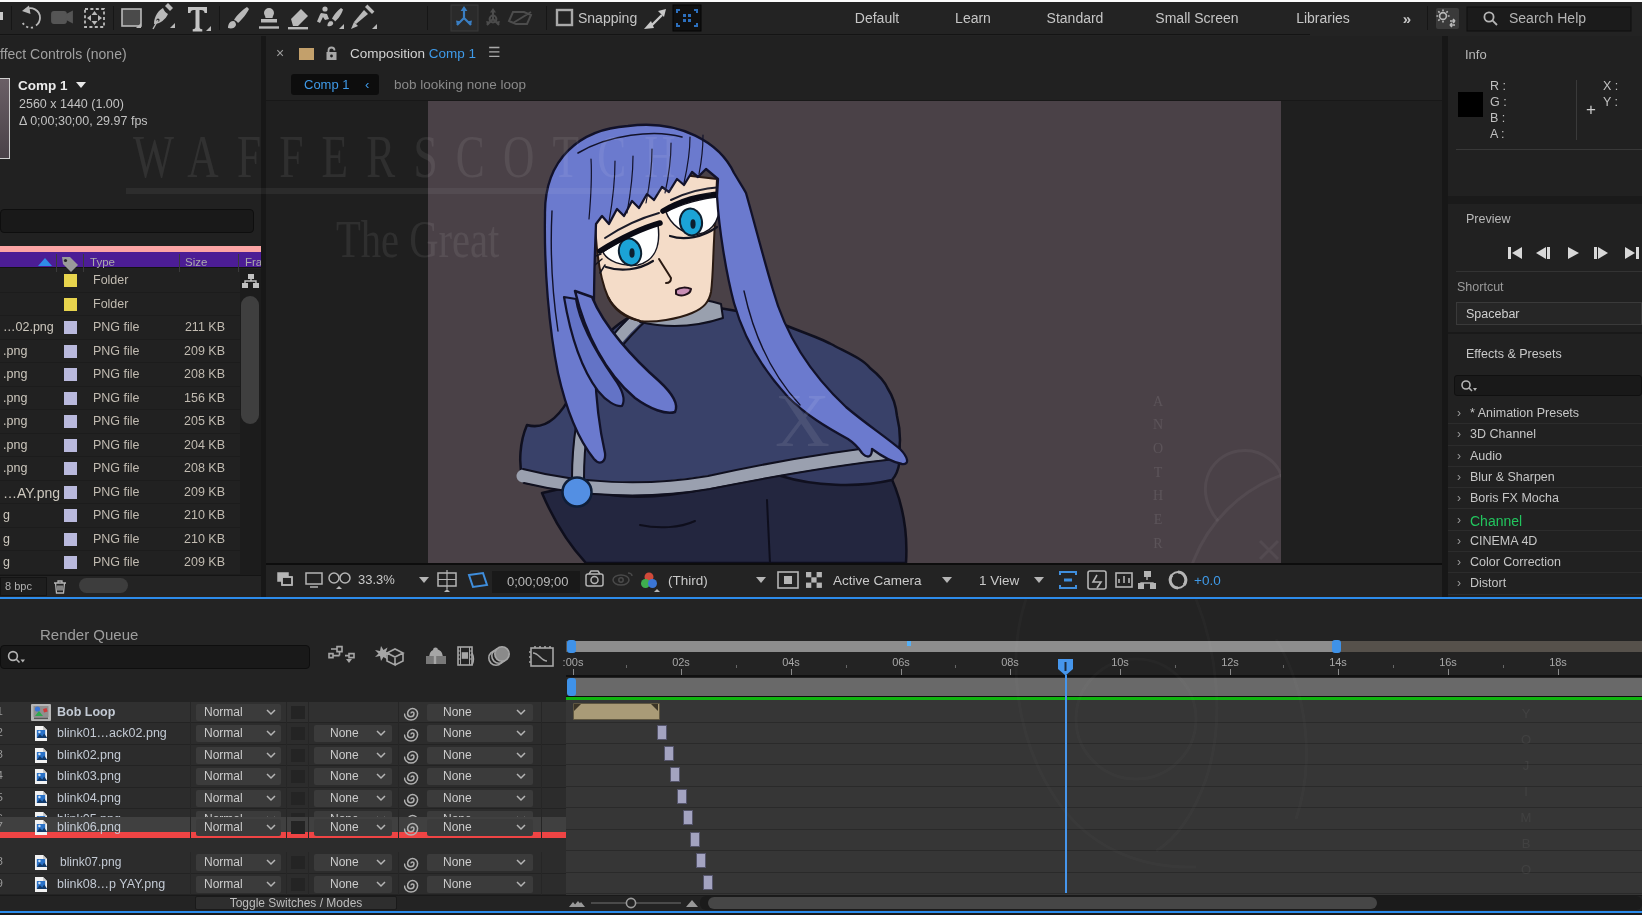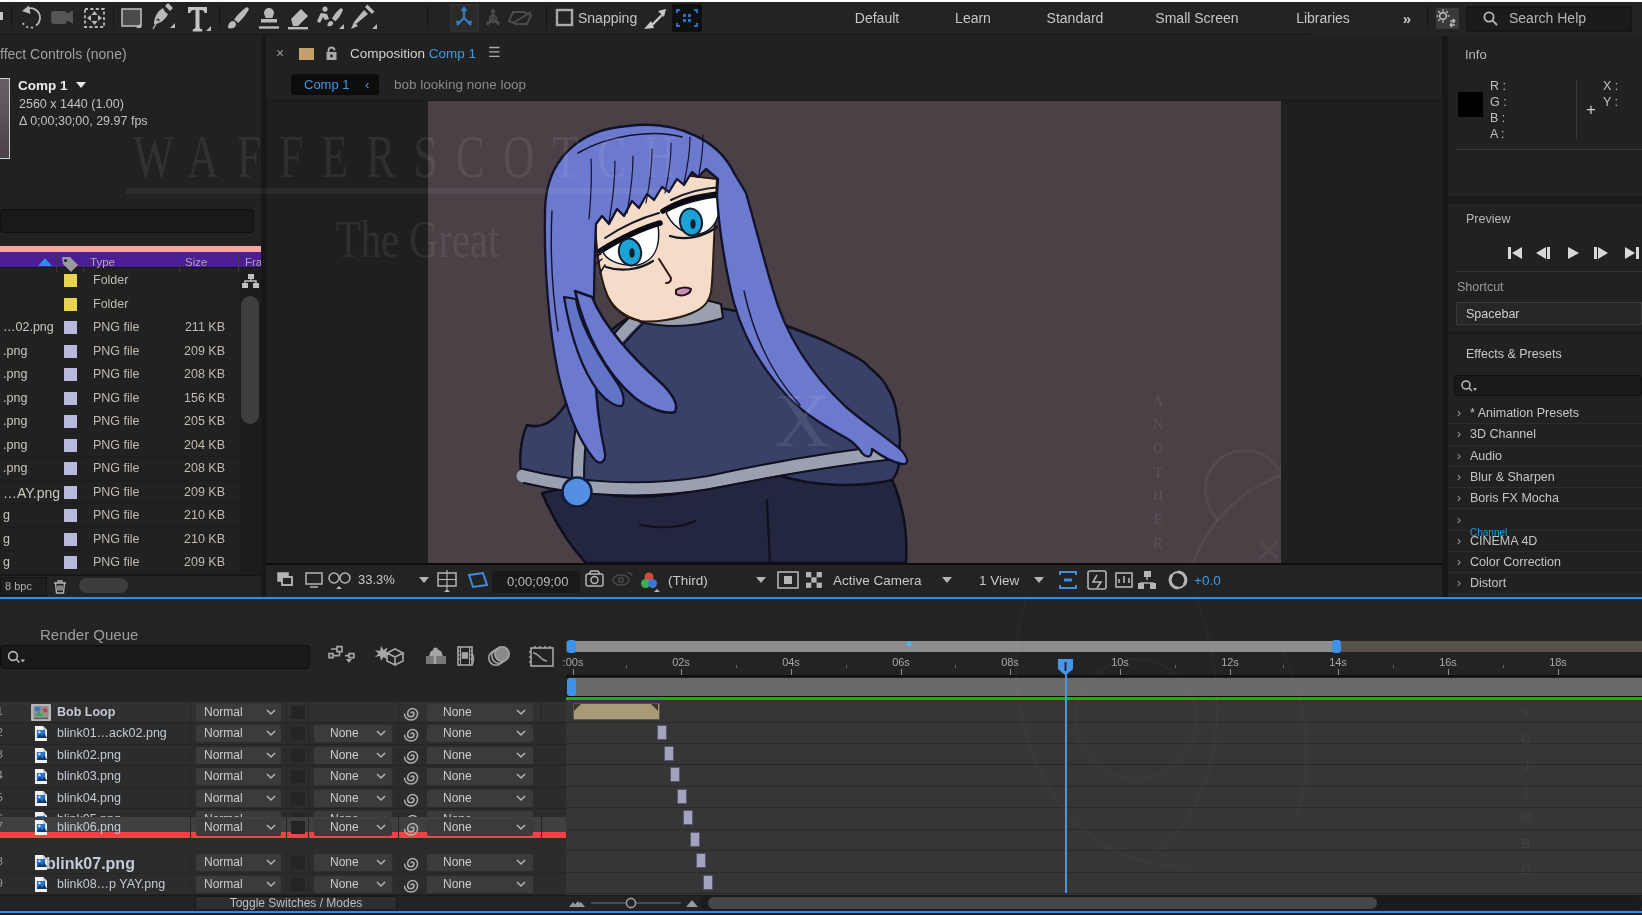--- a/index.html
+++ b/index.html
@@ -545,21 +545,21 @@
       <div class="abs" style="left:0;top:63.9px;width:194px;height:21.3px;border-bottom:1px solid #2c2c2c">
         <div class="abs" style="left:9px;top:3px;font-size:12px;color:#9a9a9a">›</div>
         <div class="abs" style="left:22px;top:3px;font-size:12.5px;color:#c6c6c6;white-space:nowrap">Blur &amp; Sharpen</div>
       </div>
       <div class="abs" style="left:0;top:85.2px;width:194px;height:21.3px;border-bottom:1px solid #2c2c2c">
         <div class="abs" style="left:9px;top:3px;font-size:12px;color:#9a9a9a">›</div>
         <div class="abs" style="left:22px;top:3px;font-size:12.5px;color:#c6c6c6;white-space:nowrap">Boris FX Mocha</div>
       </div>
       <div class="abs" style="left:0;top:106.5px;width:194px;height:21.3px;border-bottom:1px solid #2c2c2c">
         <div class="abs" style="left:9px;top:3px;font-size:12px;color:#9a9a9a">›</div>
-        <div class="abs" style="left:22px;top:17px;font-size:10px;color:#0ea5e9;white-space:nowrap">Channel</div>
+        <div class="abs" style="left:22px;top:3px;font-size:14px;color:#22c55e;white-space:nowrap">Channel</div>
       </div>
       <div class="abs" style="left:0;top:127.8px;width:194px;height:21.3px;border-bottom:1px solid #2c2c2c">
         <div class="abs" style="left:9px;top:3px;font-size:12px;color:#9a9a9a">›</div>
         <div class="abs" style="left:22px;top:3px;font-size:12.5px;color:#c6c6c6;white-space:nowrap">CINEMA 4D</div>
       </div>
       <div class="abs" style="left:0;top:149.1px;width:194px;height:21.3px;border-bottom:1px solid #2c2c2c">
         <div class="abs" style="left:9px;top:3px;font-size:12px;color:#9a9a9a">›</div>
         <div class="abs" style="left:22px;top:3px;font-size:12.5px;color:#c6c6c6;white-space:nowrap">Color Correction</div>
       </div>
       <div class="abs" style="left:0;top:170.4px;width:194px;height:21.3px;border-bottom:1px solid #2c2c2c">
@@ -968,21 +968,21 @@
       </div>
       <div class="abs" style="left:0;top:150.15px;width:566px;height:21.45px;border-bottom:1px solid #232323;background:#2c2c2c">
         <div class="abs" style="left:-7px;top:3px;width:10px;font-size:11.5px;color:#9a9a9a;text-align:right;overflow:hidden">8</div>
         <svg class="abs" style="left:34px;top:2px" width="14" height="17" viewBox="0 0 14 17">
             <path d="M1,1 h8 l4,4 v11 h-12 z" fill="#f2f2f2"></path>
             <path d="M9,1 l4,4 h-4 z" fill="#c9c9c9"></path>
             <rect x="2.8" y="5" width="8.4" height="8" fill="#2a72c8"></rect>
             <path d="M2.8,13 l3,-4 2.4,2.4 2,-3 3,4.6 z" fill="#123a6b"></path>
             <circle cx="5.4" cy="7" r="1.2" fill="#cfe3f5"></circle>
           </svg>
-        <div class="abs" style="left:46px;top:3px;font-size:16px;font-weight:bold;color:#c3cad4;white-space:nowrap">blink07.png</div>
+        <div class="abs" style="left:60px;top:3px;font-size:12px;font-weight:normal;color:#c3cad4;white-space:nowrap">blink07.png</div>
         <div class="abs" style="left:196px;top:2px;width:85px;height:17px;background:#3b3b3b;border-radius:2px"></div>
         <div class="abs" style="left:204px;top:3px;font-size:12px;color:#ccc">Normal</div>
         <svg class="abs" style="left:266px;top:7px" width="10" height="7" viewBox="0 0 10 7">
             <path d="M1,1 l4,4 4,-4" fill="none" stroke="#b5b5b5" stroke-width="1.5"></path>
           </svg>
         <div class="abs" style="left:291px;top:4px;width:14px;height:13px;background:#242424"></div>
         <div class="abs" style="left:314px;top:2px;width:78px;height:17px;background:#3b3b3b;border-radius:2px"></div>
         <div class="abs" style="left:330px;top:3px;font-size:12px;color:#ccc">None</div>
         <svg class="abs" style="left:376px;top:7px" width="10" height="7" viewBox="0 0 10 7">
             <path d="M1,1 l4,4 4,-4" fill="none" stroke="#b5b5b5" stroke-width="1.5"></path>

